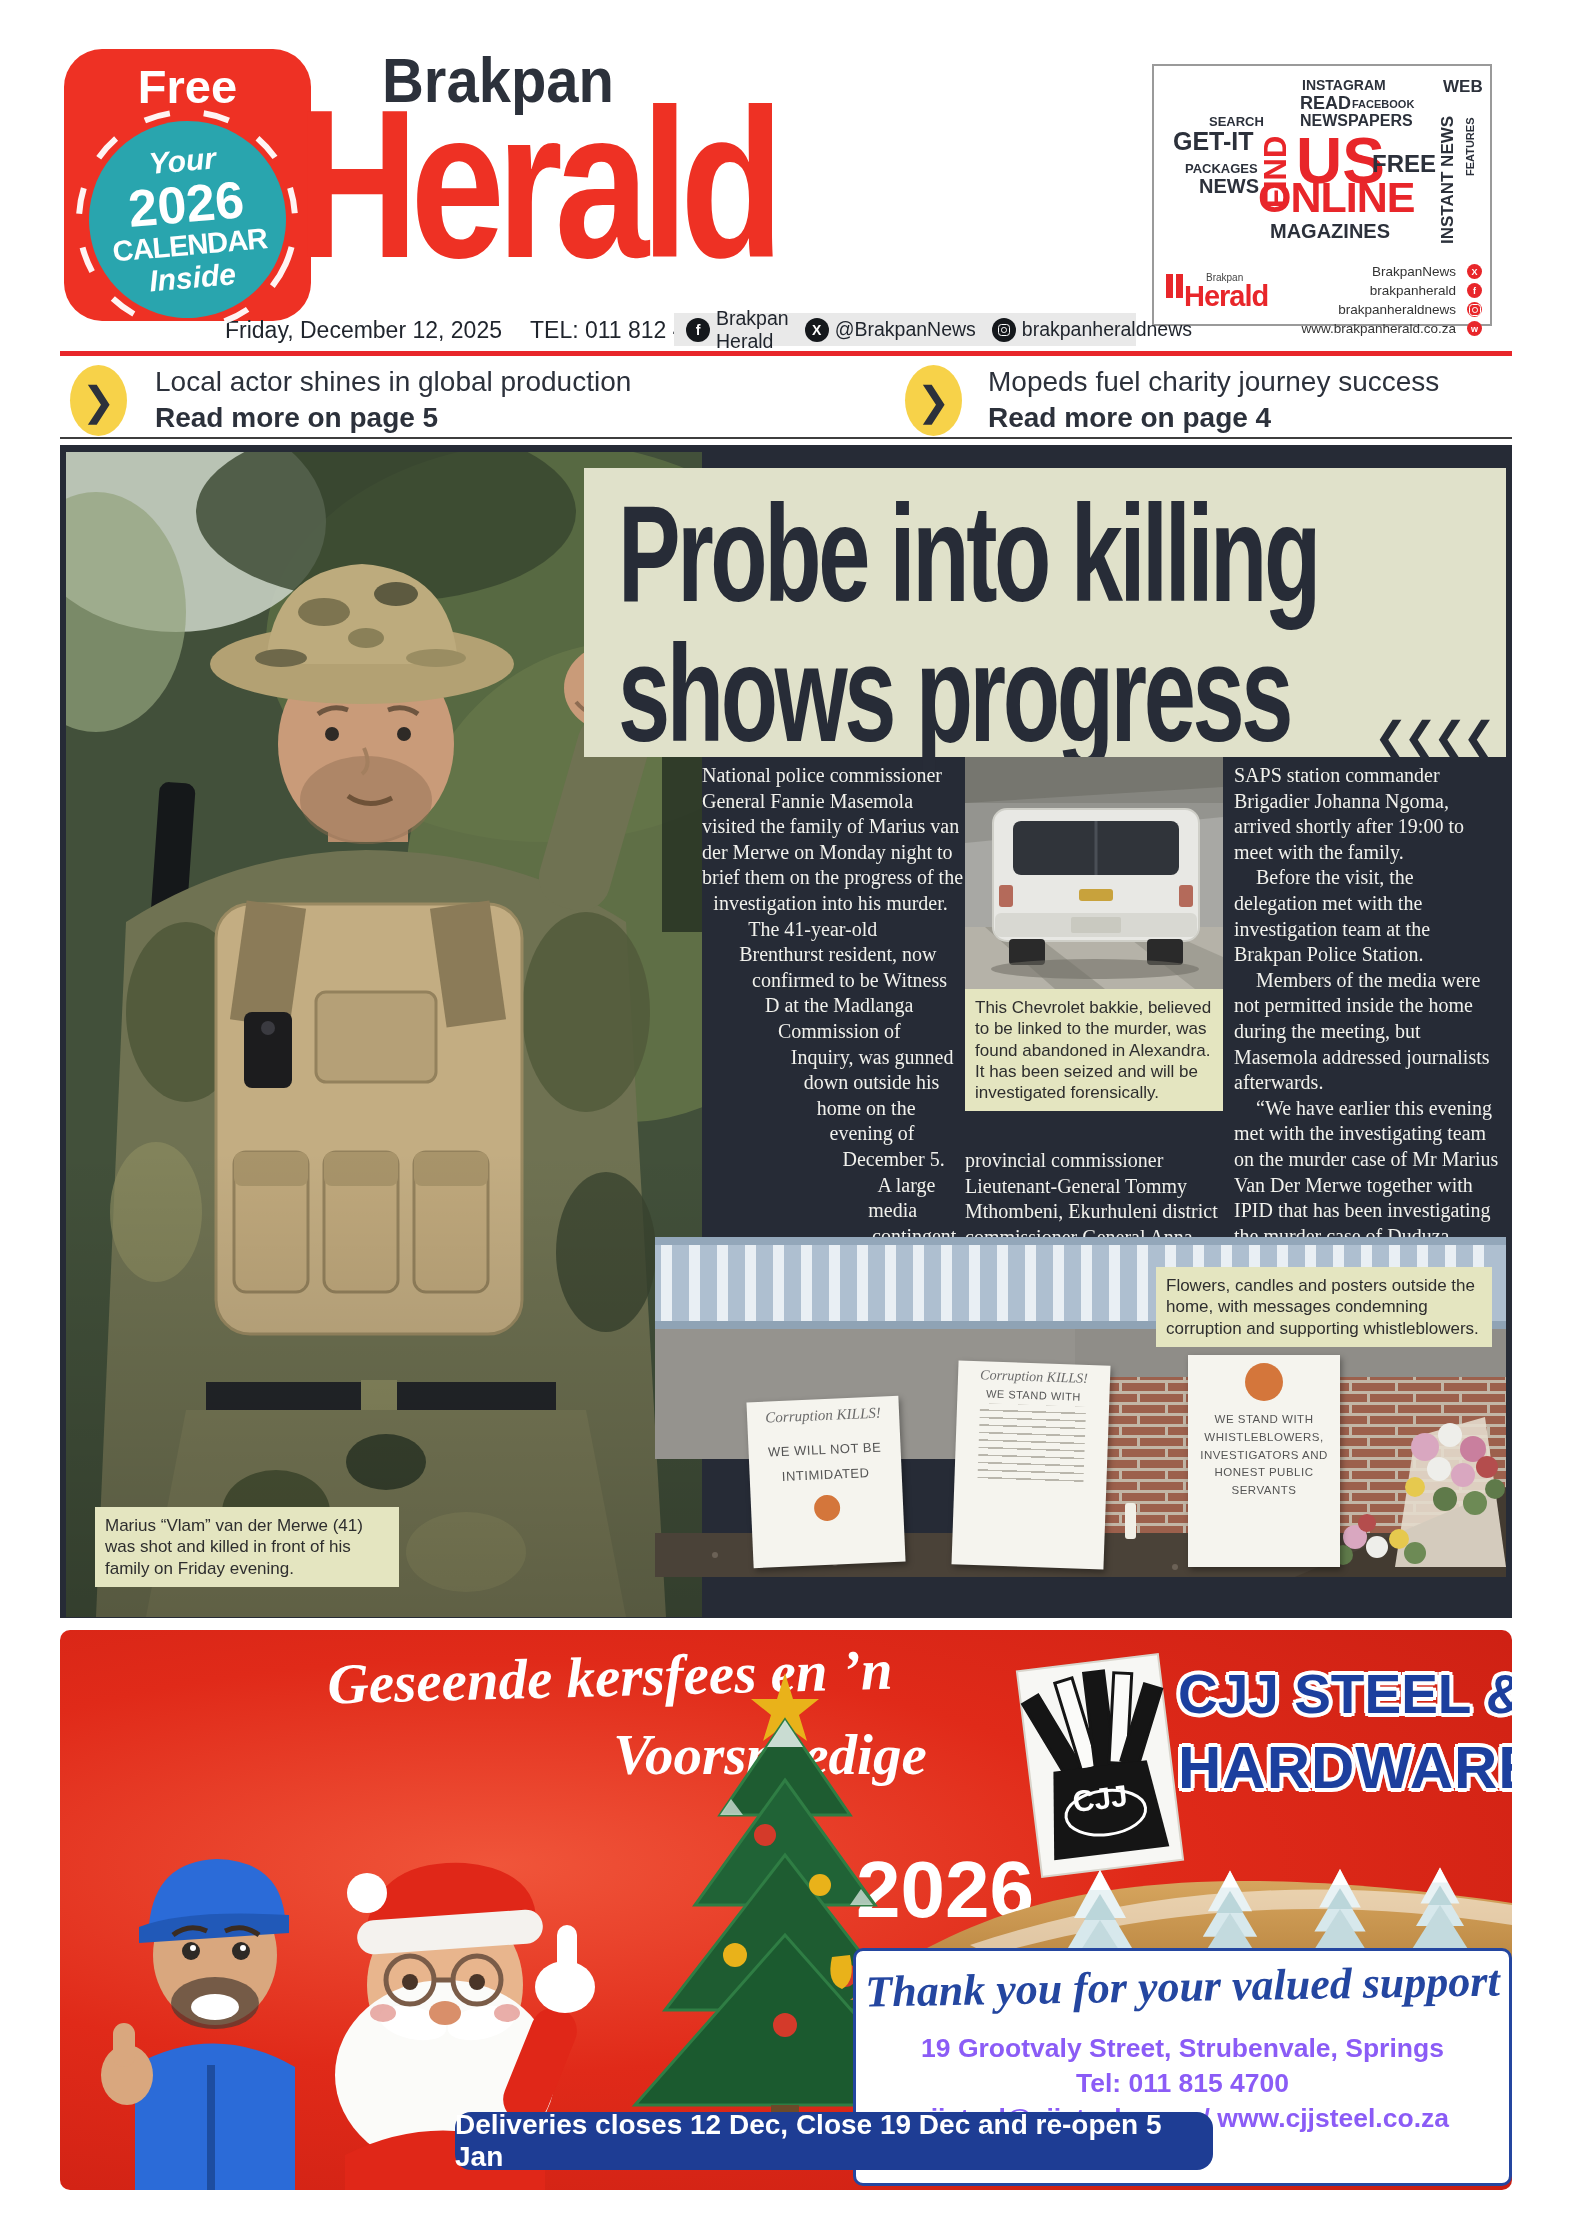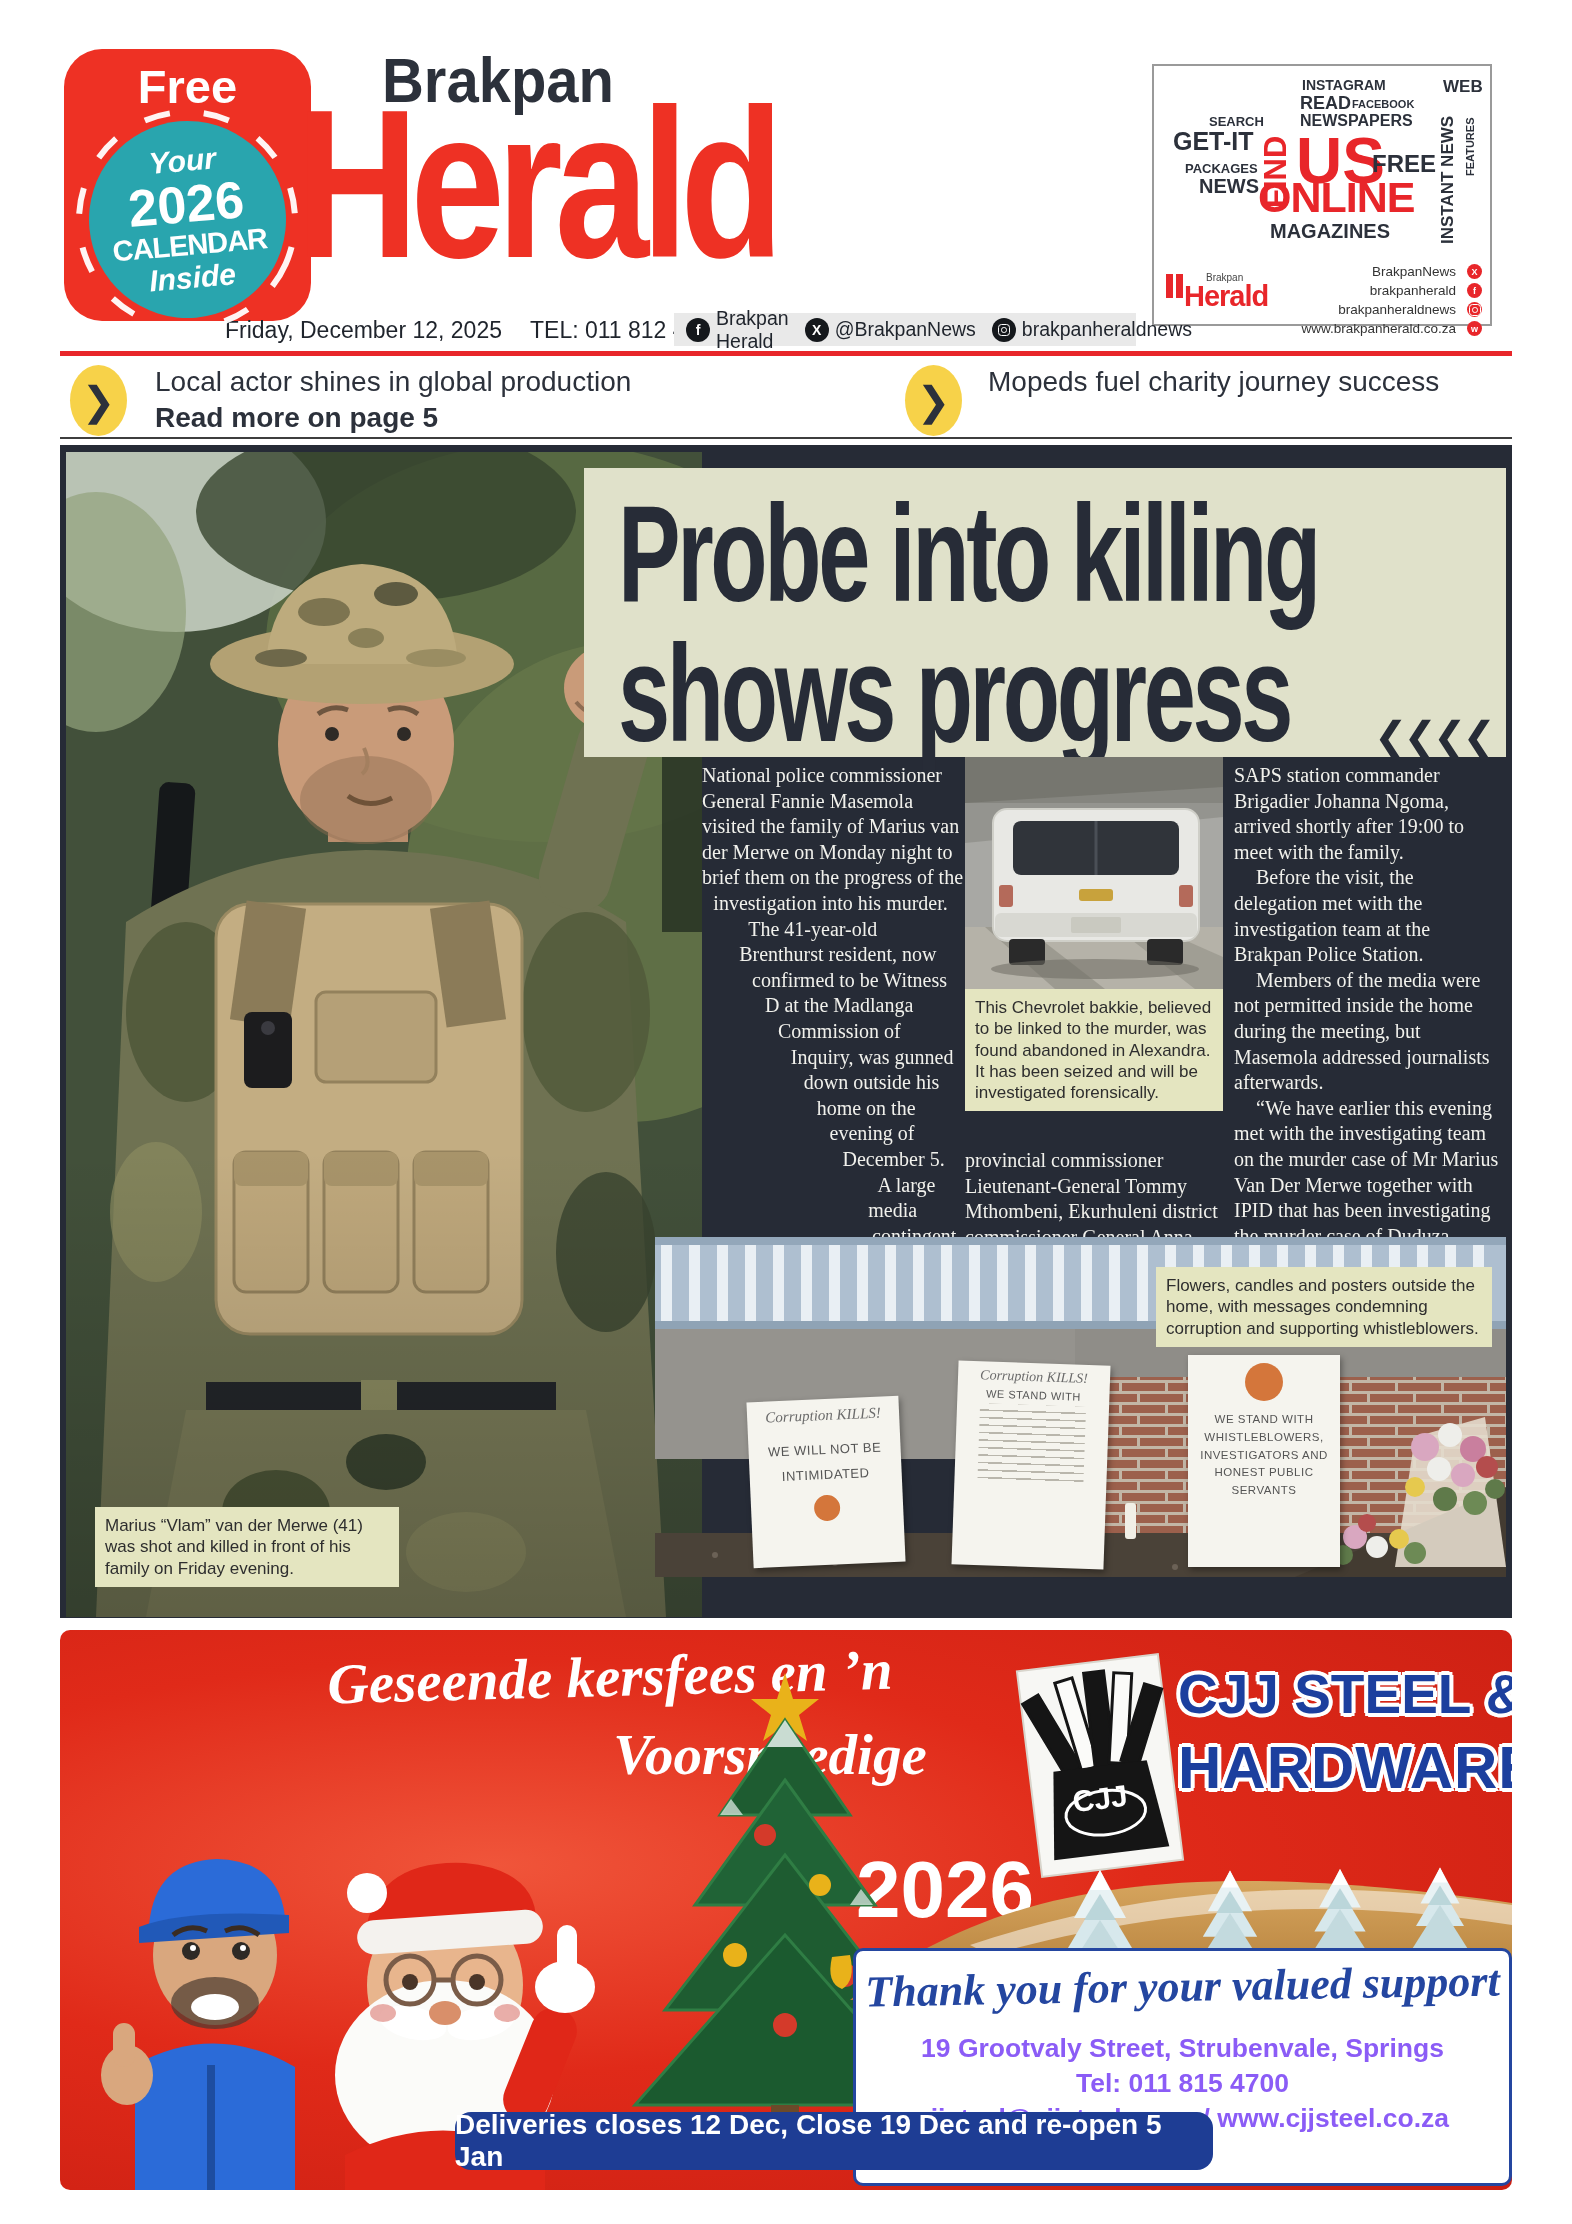--- a/index.html
+++ b/index.html
@@ -222,20 +222,21 @@
   </div>
   <div class="abs" style="left:155px;top:366px;">
     <div class="tline1">Local actor shines in global production</div>
     <div class="tline2">Read more on page 5</div>
   </div>
   <div class="abs tcircle" style="left:905px;top:365px;">
     <span class="tchev">❯</span>
   </div>
   <div class="abs" style="left:988px;top:366px;">
     <div class="tline1">Mopeds fuel charity journey success</div>
+    <div class="tline2">Read more on page 4</div>
   </div>
   <div class="abs teaser-rule"></div>
 
   <div class="abs article">
 
     <svg class="abs" style="left:6px;top:7px;" width="636" height="1165" viewBox="0 0 636 1165">
       <rect width="636" height="1165" fill="#42503a"></rect>
       <ellipse cx="480" cy="190" rx="280" ry="200" fill="#5a6c44" opacity=".9"></ellipse>
       <ellipse cx="560" cy="430" rx="220" ry="240" fill="#66774a" opacity=".8"></ellipse>
       <ellipse cx="110" cy="70" rx="150" ry="110" fill="#c6cfc2" opacity=".9"></ellipse>

